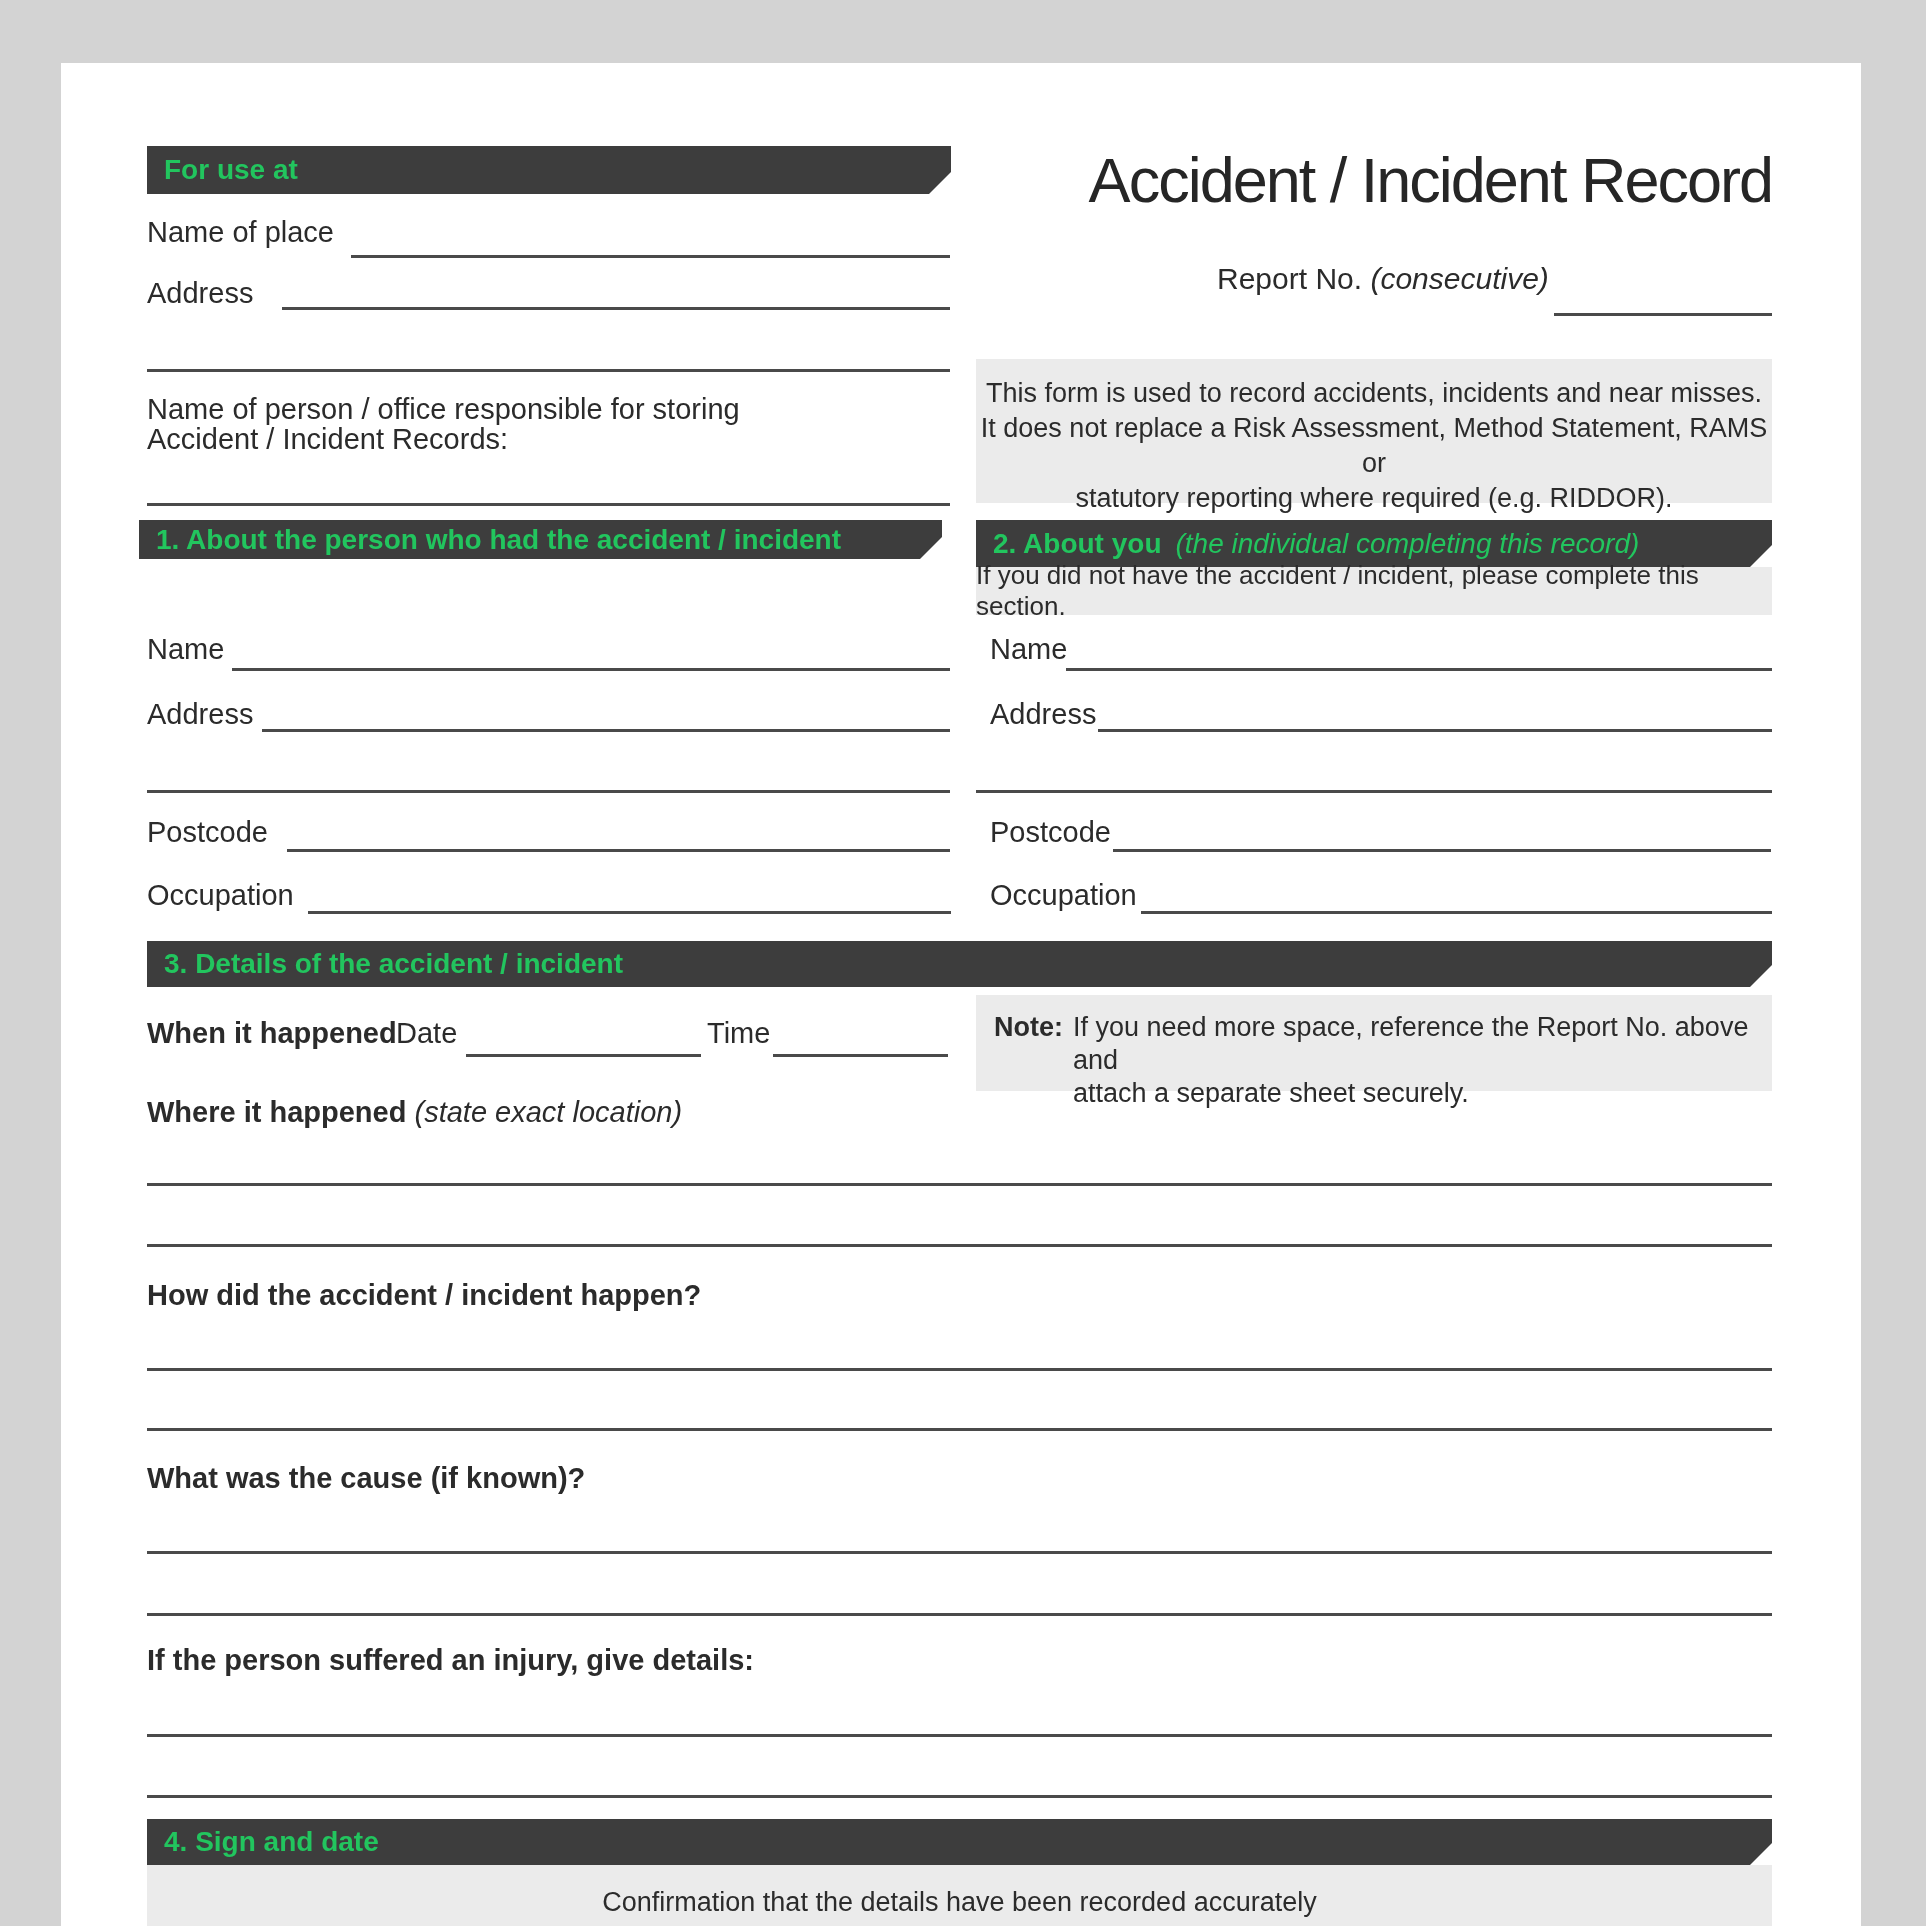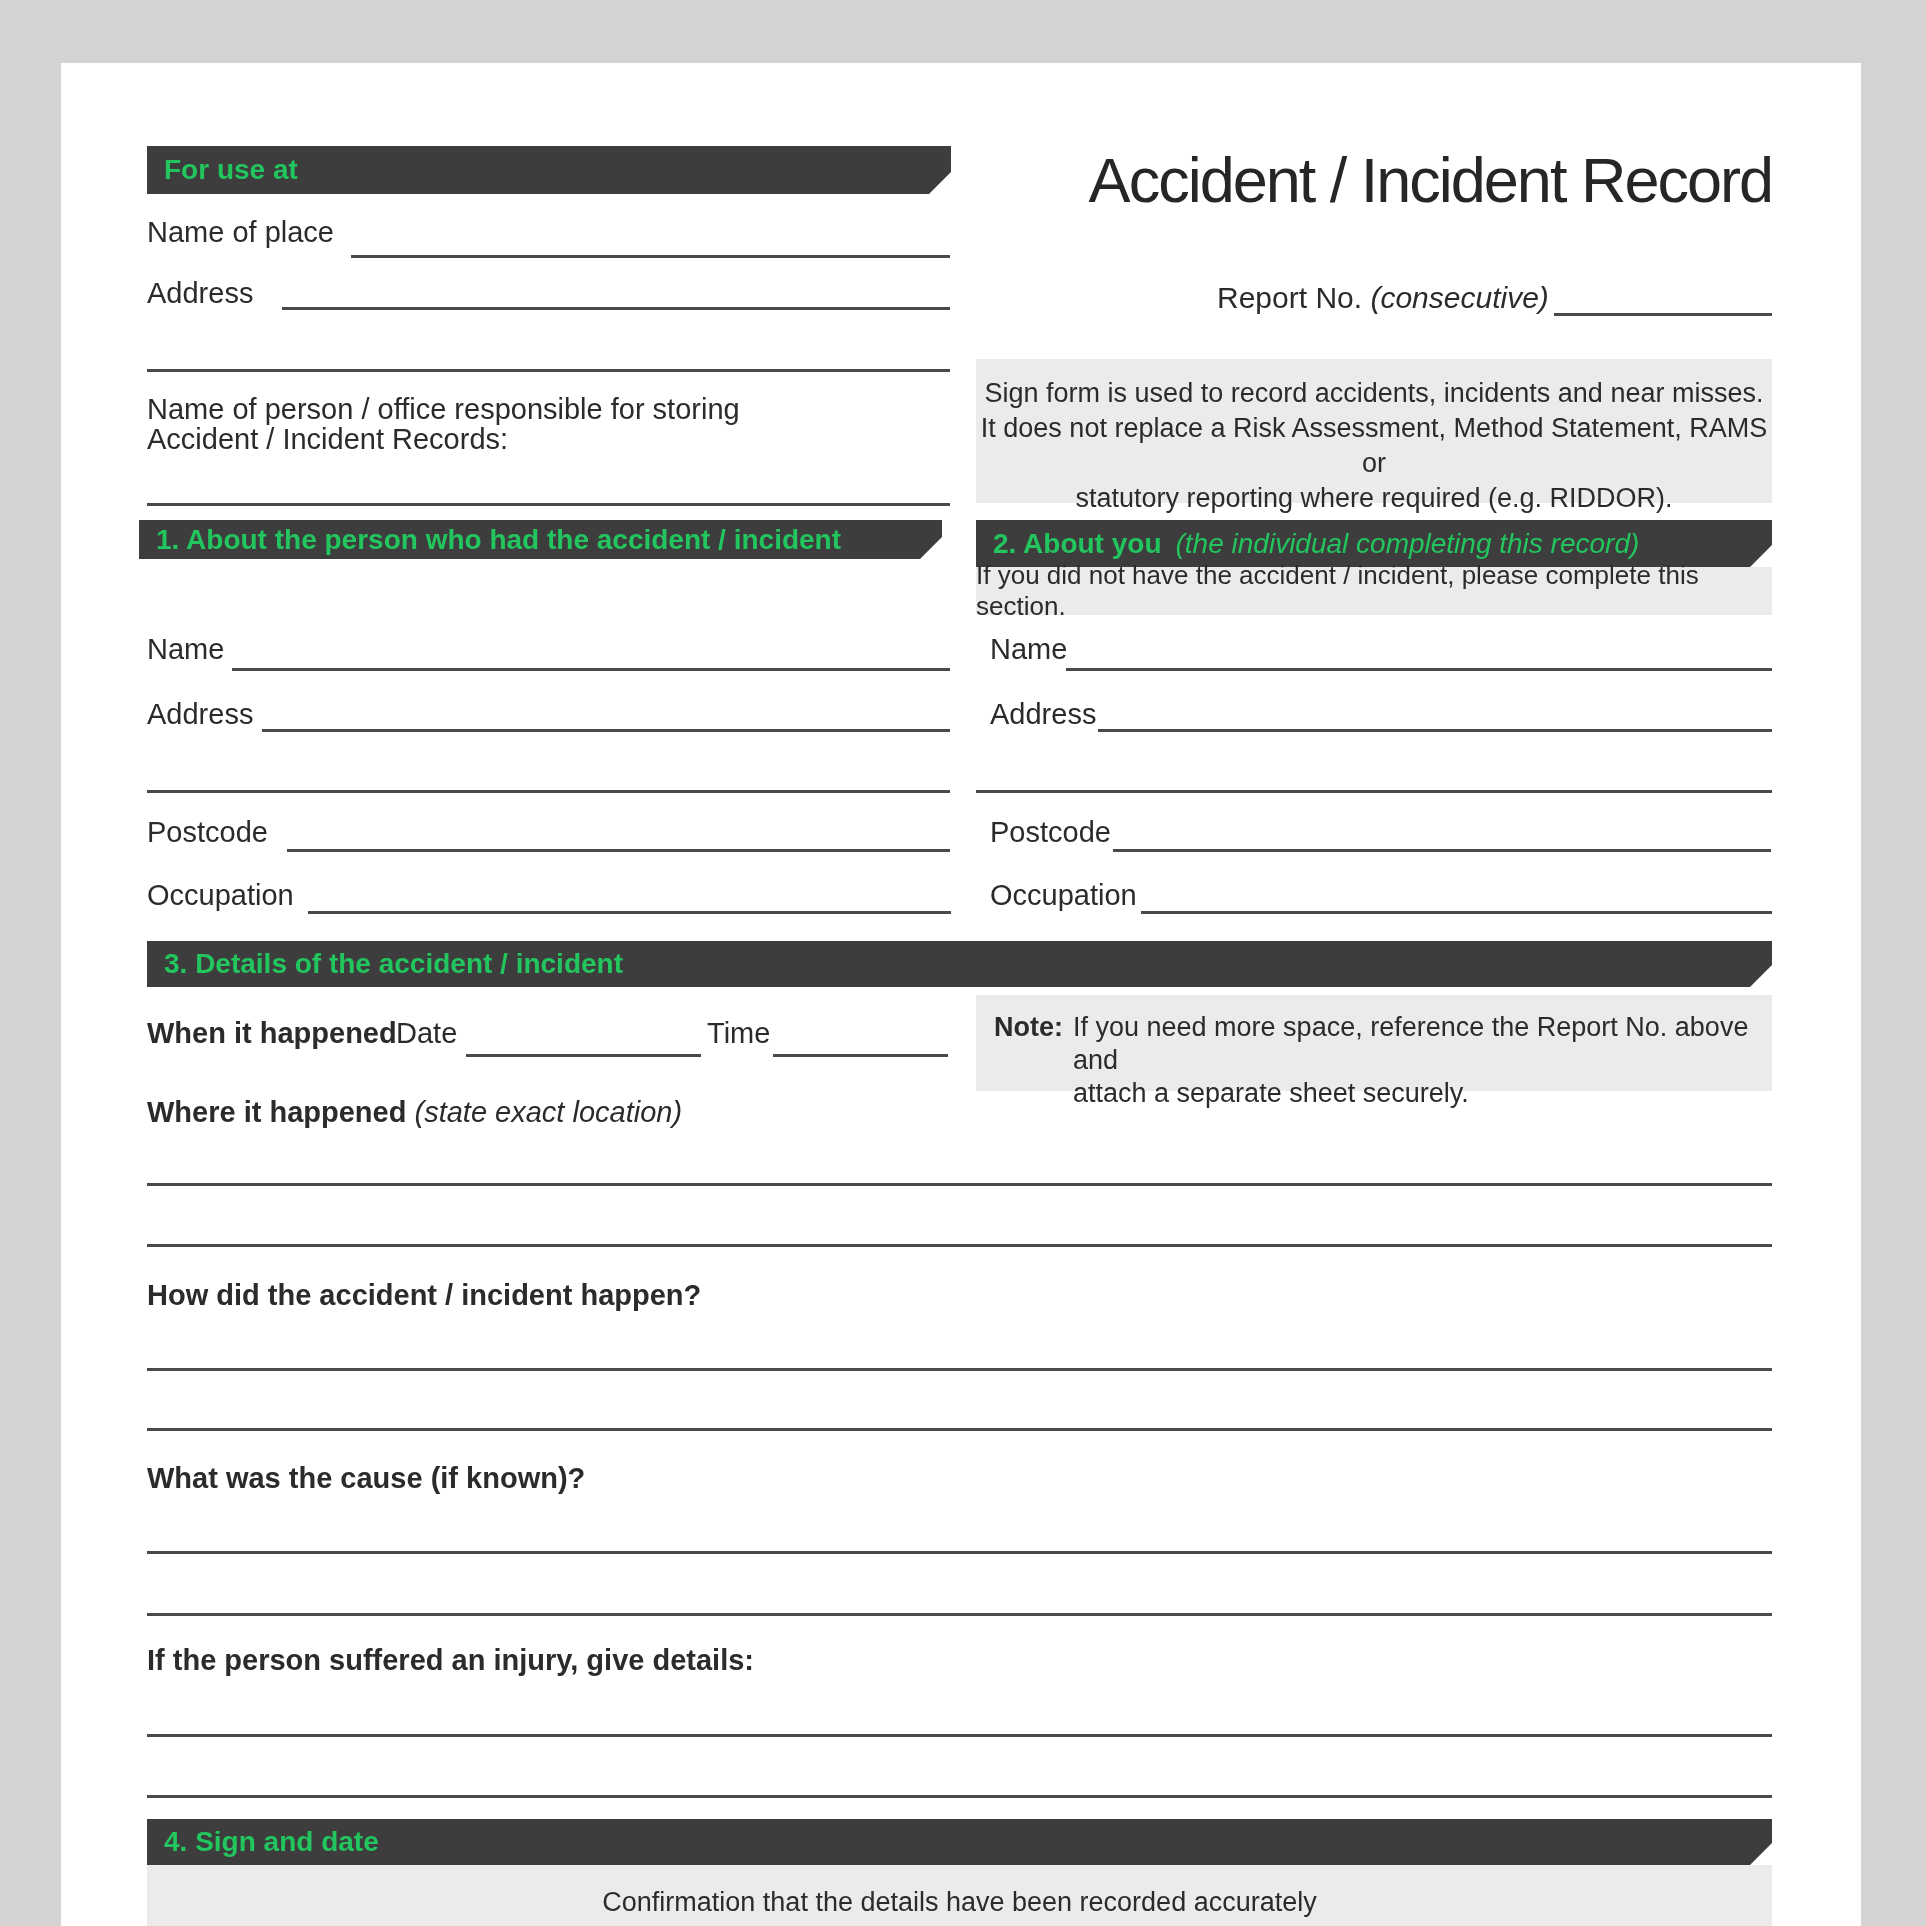--- a/index.html
+++ b/index.html
@@ -59,32 +59,32 @@
 
   <div class="abs title" style="top:81px; right:89px;">Accident / Incident Record</div>
 
   <span class="abs label" style="left:86px; top:149px;">Name of place</span>
   <div class="abs uline" style="left:290px; top:192px; width:599px;"></div>
 
   <span class="abs label" style="left:86px; top:210px;">Address</span>
   <div class="abs uline" style="left:221px; top:244px; width:668px;"></div>
   <div class="abs uline" style="left:86px; top:306px; width:803px;"></div>
 
-  <span class="abs report" style="left:1156px; top:218px;">
+  <span class="abs report" style="left:1156px; top:199px;">
     <span>Report No.</span>
     <span class="it">(consecutive)</span>
   </span>
   <div class="abs uline" style="left:1493px; top:250px; width:218px;"></div>
 
   <div class="abs label" style="left:86px; top:326px;">Name of person / office responsible for storing</div>
   <div class="abs label" style="left:86px; top:356px;">Accident / Incident Records:</div>
   <div class="abs uline" style="left:86px; top:440px; width:803px;"></div>
 
   <div class="abs graybox" style="left:915px; top:296px; width:796px; height:144px; padding-top:17px;">
-    <div class="infotext">Sign form is used to record accidents, incidents and near misses.</div>
+    <div class="infotext">This form is used to record accidents, incidents and near misses.</div>
     <div class="infotext">It does not replace a Risk Assessment, Method Statement, RAMS or</div>
     <div class="infotext">statutory reporting where required (e.g. RIDDOR).</div>
   </div>
 
   <div class="abs banner" style="left:78px; top:457px; width:803px; height:39px;">
     <span>1. About the person who had the accident / incident</span>
   </div>
 
   <div class="abs banner" style="left:915px; top:457px; width:796px; height:47px;">
     <span>2. About you</span>

